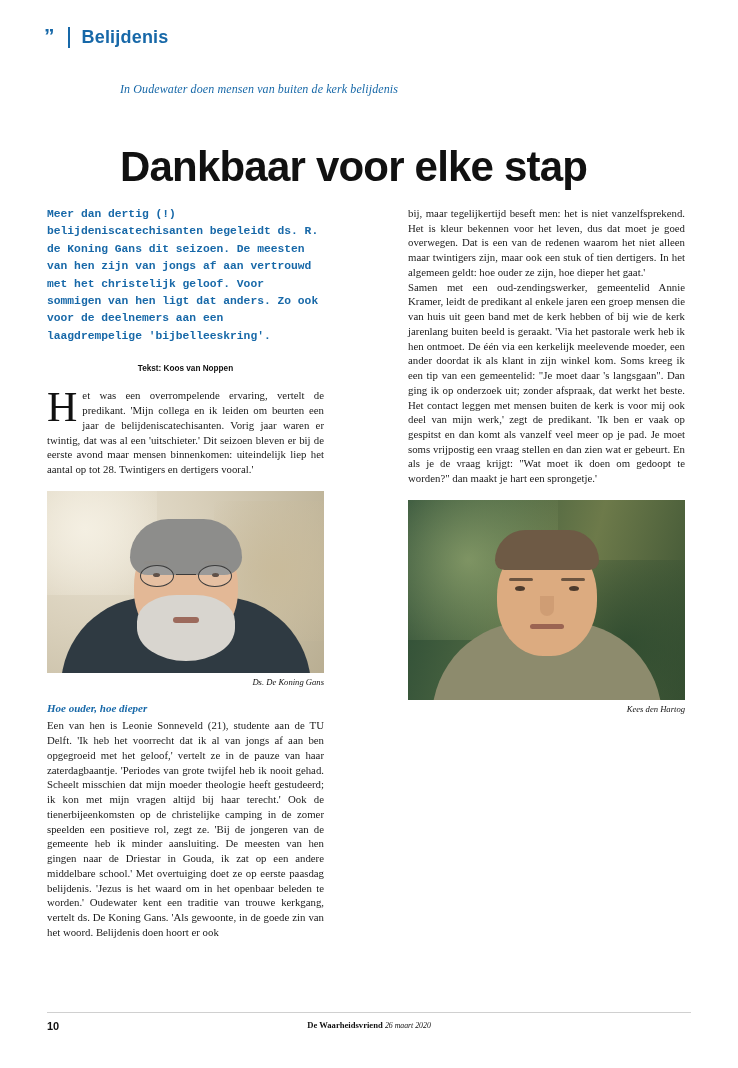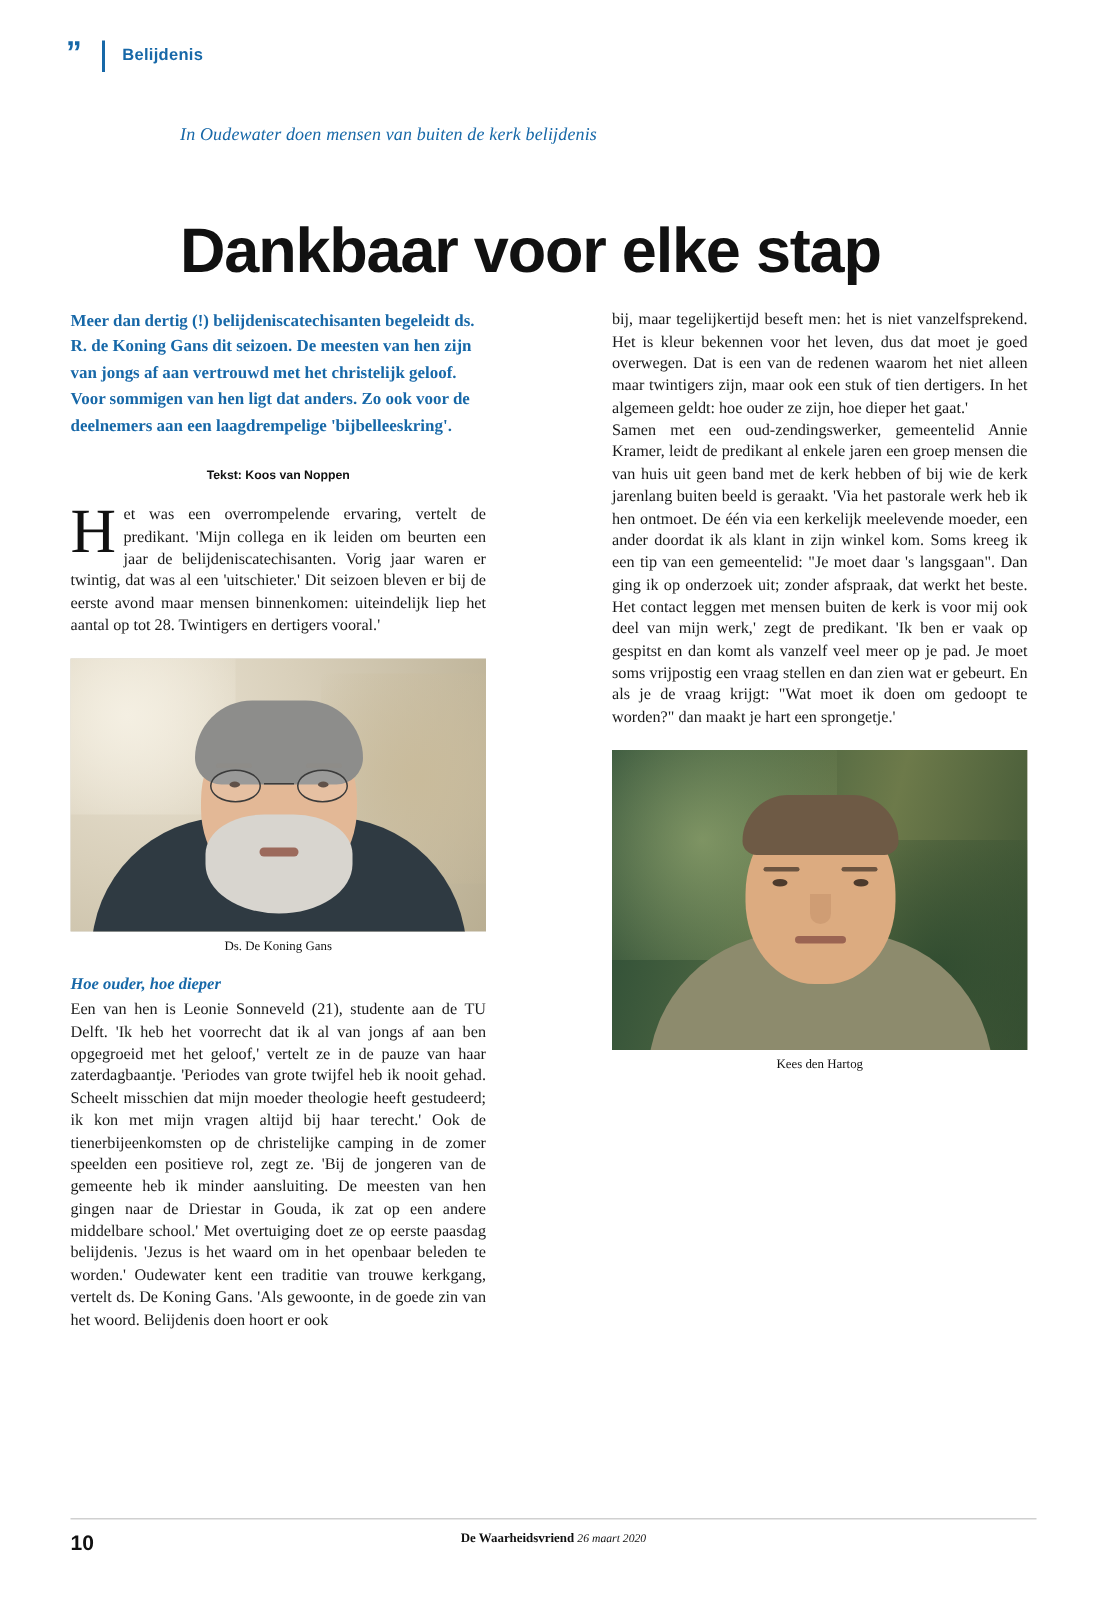--- a/index.html
+++ b/index.html
@@ -39,21 +39,21 @@
   }
   .header-rule {
     width: 2px;
     height: 21px;
     background: #1768a8;
     margin-right: 12px;
   }
   .header-title {
     color: #1768a8;
     font-family: "Liberation Sans", sans-serif;
-    font-size: 11px;
+    font-size: 18px;
     font-weight: bold;
     letter-spacing: 0.2px;
   }
 
   
   .kicker {
     position: absolute;
     top: 82px;
     left: 120px;
     width: 560px;
@@ -83,21 +83,21 @@
     width: 277px;
     font-size: 10.8px;
     line-height: 1.365;
     text-align: justify;
   }
   .col-left { left: 47px; }
   .col-right { left: 408px; }
 
   .standfirst {
     color: #1768a8;
-    font-family: Liberation Serif, serif;
+    font-family: Liberation Mono, monospace;
     font-weight: bold;
     font-size: 11.3px;
     line-height: 1.54;
     text-align: left;
     margin-bottom: 18px;
   }
   .byline {
     font-family: "Liberation Sans", sans-serif;
     font-weight: bold;
     font-size: 8.2px;
@@ -136,24 +136,25 @@
     width: 277px;
     height: 182px;
     margin: 14px 0 4px 0;
     position: relative;
     overflow: hidden;
     background: #cfcabc;
   }
   .photo.p2 { height: 200px; }
   .caption {
     font-family: "Liberation Serif", serif;
+    font-style: italic;
     font-size: 8.6px;
     color: #111;
     margin-bottom: 6px;
-    text-align: center;
+    text-align: right;
   }
 
   
   .ph1-bg {
     position: absolute; inset: 0;
     background:
       radial-gradient(circle at 18% 22%, #e9e2d2 0%, #d9d0bb 38%, #b9ae92 100%);
   }
   .ph1-blur1 {
     position: absolute; left: -10px; top: -6px; width: 120px; height: 110px;
@@ -303,21 +304,21 @@
     position: absolute;
     left: 0; right: 0; top: -8px;
     height: 0.6px;
     background: #d0d0d0;
   }
   .page-number {
     position: absolute;
     left: 0; top: 0;
     font-family: "Liberation Sans", sans-serif;
     font-weight: bold;
-    font-size: 14px;
+    font-size: 11px;
     color: #111;
   }
   .footer-center {
     position: absolute;
     left: 50%; top: 0;
     transform: translateX(-50%);
     white-space: nowrap;
     font-family: "Liberation Serif", serif;
     font-size: 8.6px;
     color: #111;

